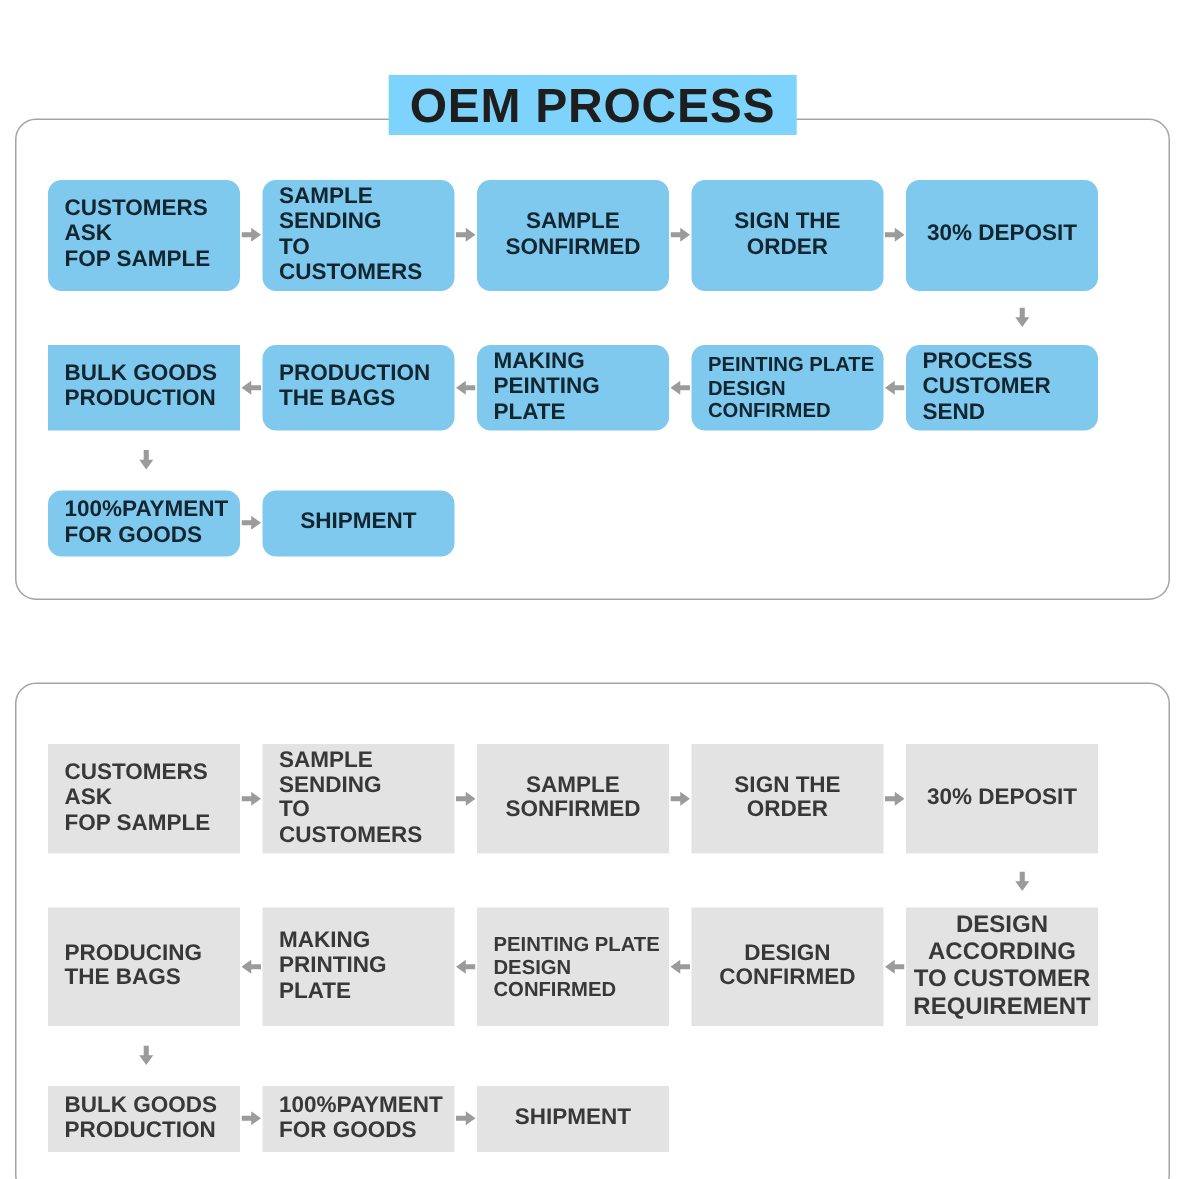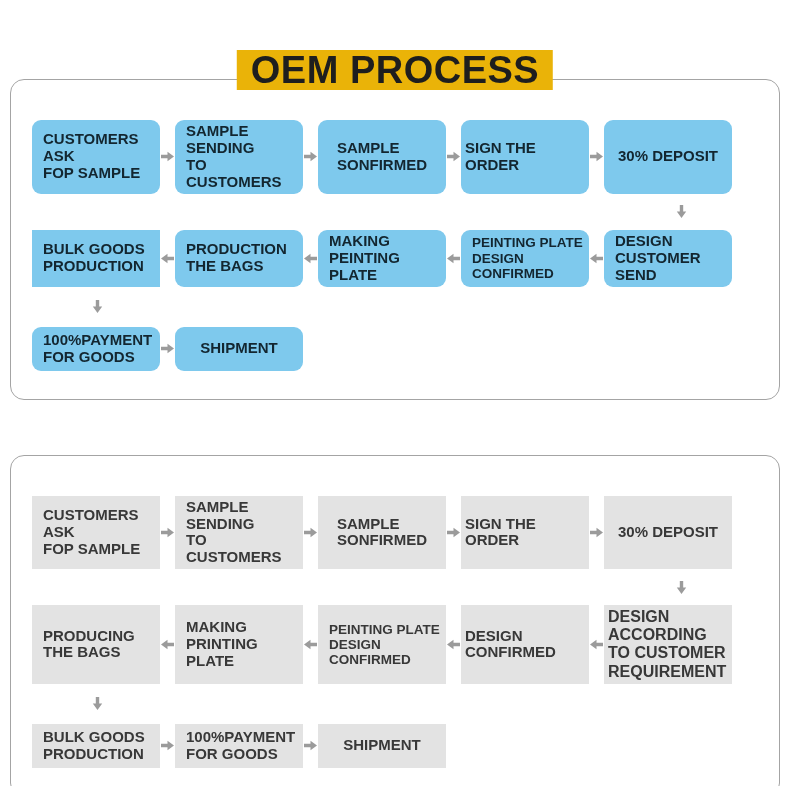--- a/index.html
+++ b/index.html
@@ -19,39 +19,39 @@
   
   .section {
     position:relative; margin:0 10px;
     border:1px solid var(--border, #a4a4a4); border-radius:14px;
     padding:40px 21px 28px; box-sizing:border-box;
   }
   .section.oem { margin-top:79px; }
   .section.odm { margin-top:55px; }
   .section-title {
     position:absolute; top:-30px; left:50%; transform:translateX(-50%);
-    background:#eab308; padding:0 14px; font-size:38px; font-weight:700;
+    background:#7dd3fc; padding:0 14px; font-size:32px; font-weight:700;
     line-height:40px; white-space:nowrap; letter-spacing:0.5px;text-align:right;
   }
   .oem .section-title { color:var(--oem_title, #1e1e1e); }
   .odm .section-title { color:var(--odm_title, #5f5f5f); }
 
   
   .row { display:flex; align-items:stretch; }
   .box {
     width:128px; min-height:44px; box-sizing:border-box; flex:none;
     display:flex; align-items:center;
     padding:3px 6px 3px 11px;
     font-size:15px; line-height:1.13; font-weight:600;
   }
   .box .lbl { white-space:pre-line; }
   .box.blue { background:var(--box_blue, #7ec9ed); color:var(--blue_text, #132630); border-radius:9px; }
   .box.blue.sq { border-radius:0; }
   .box.gray { background:var(--box_gray, #e3e3e3); color:var(--gray_text, #383838); border-radius:0; }
-  .box.ac { justify-content:center; text-align:left; padding:3px 4px; }
+  .box.ac { justify-content:center; text-align:center; padding:3px 4px; }
   .box.sm { font-size:13.5px; }
   .box.xs { font-size:16px; }
 
   .acell {
     width:15px; flex:none; display:flex; align-items:center; justify-content:center;
     color:var(--arrow, #9b9b9b);
   }
   .vgap { height:36px; display:flex; align-items:center; color:var(--arrow, #9b9b9b); }
   .vgap.g2 { height:40px; }
   .vgap .down { display:flex; }
@@ -147,21 +147,21 @@
       <div class="box blue sm">
           <span class="lbl">PEINTING PLATE
 DESIGN CONFIRMED</span>
         </div>
       <span class="acell">
           <svg width="13" height="11" viewBox="0 0 13 11">
             <path d="M13 3.8H6.5V0.8L0 5.5 6.5 10.2V7.2H13Z" fill="currentColor"></path>
           </svg>
         </span>
       <div class="box blue">
-          <span class="lbl">DESIGN
+          <span class="lbl">PROCESS
 CUSTOMER SEND</span>
         </div>
     </div>
 
     <div class="vgap g2 leftcol">
       <span class="down">
           <svg width="11" height="13" viewBox="0 0 11 13">
             <path d="M3.8 0H7.2V6.5H10.2L5.5 13 0.8 6.5H3.8Z" fill="currentColor"></path>
           </svg>
         </span>

